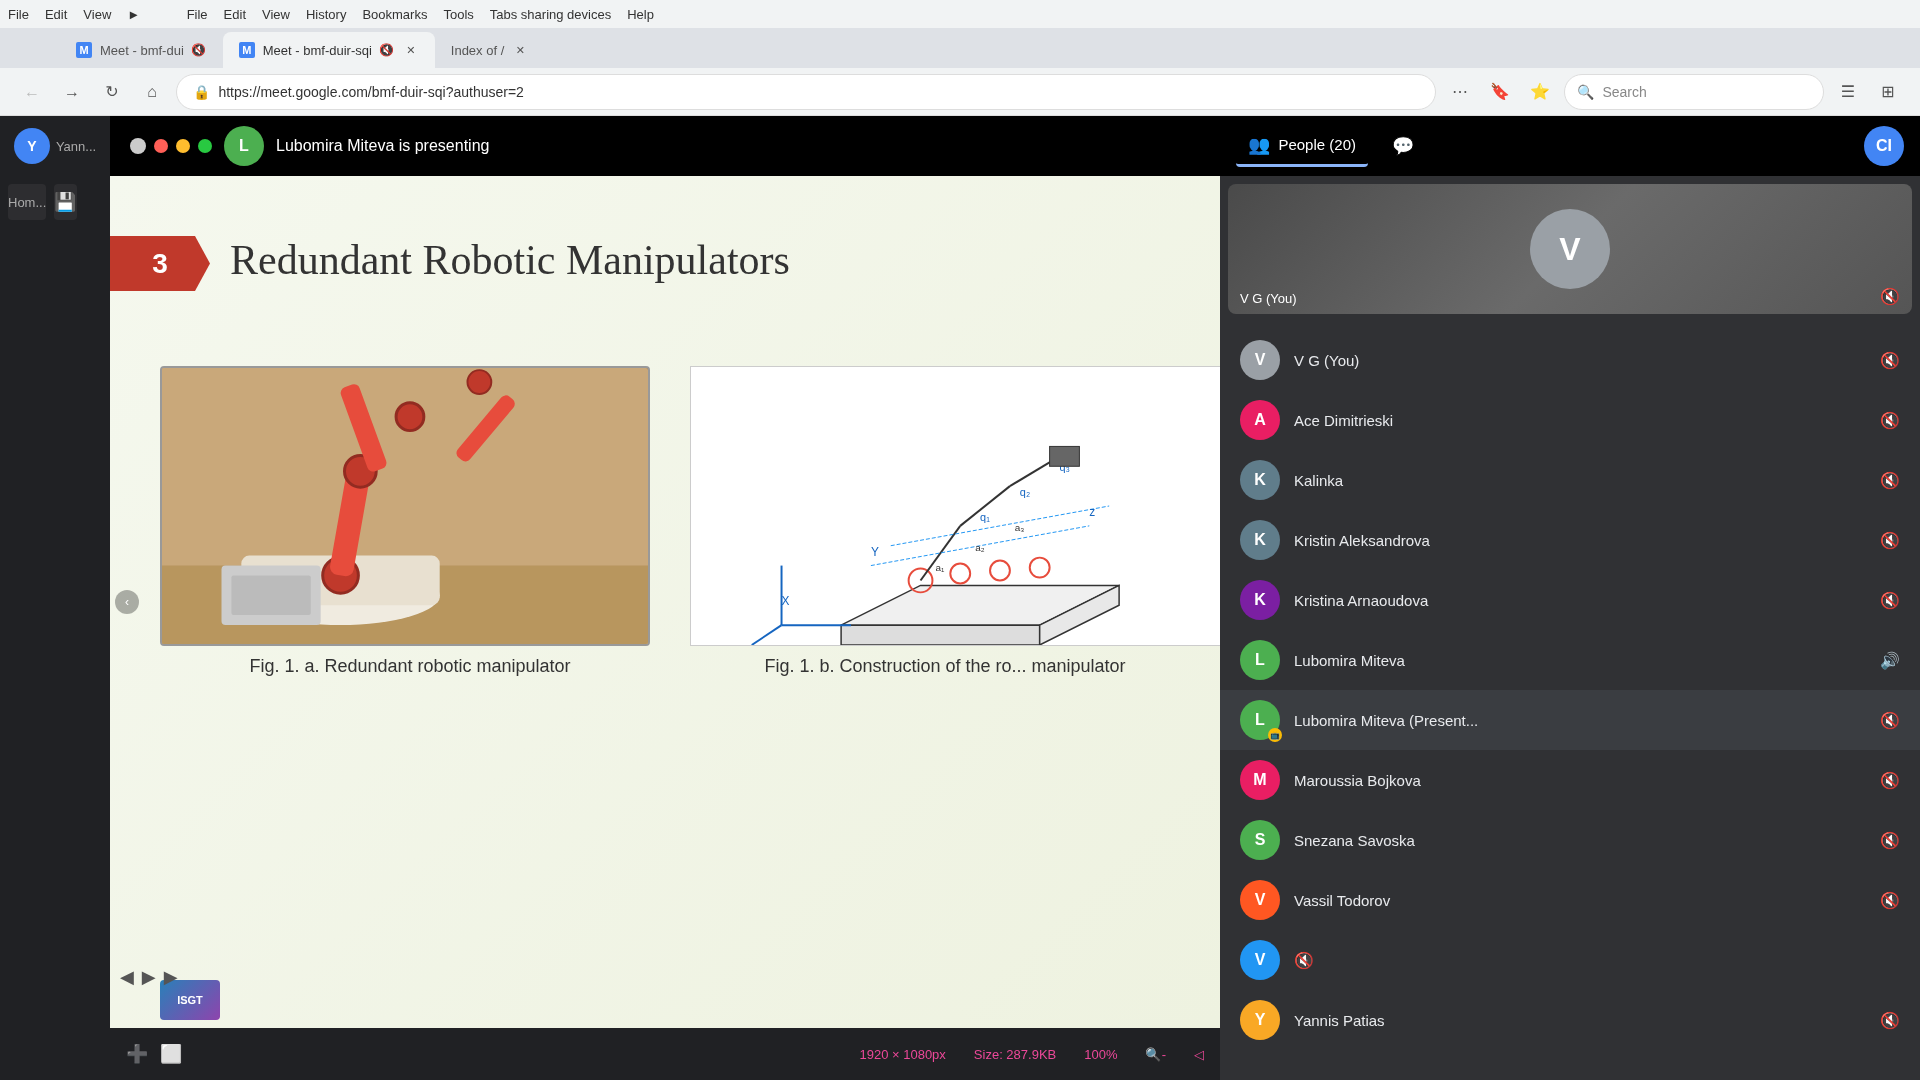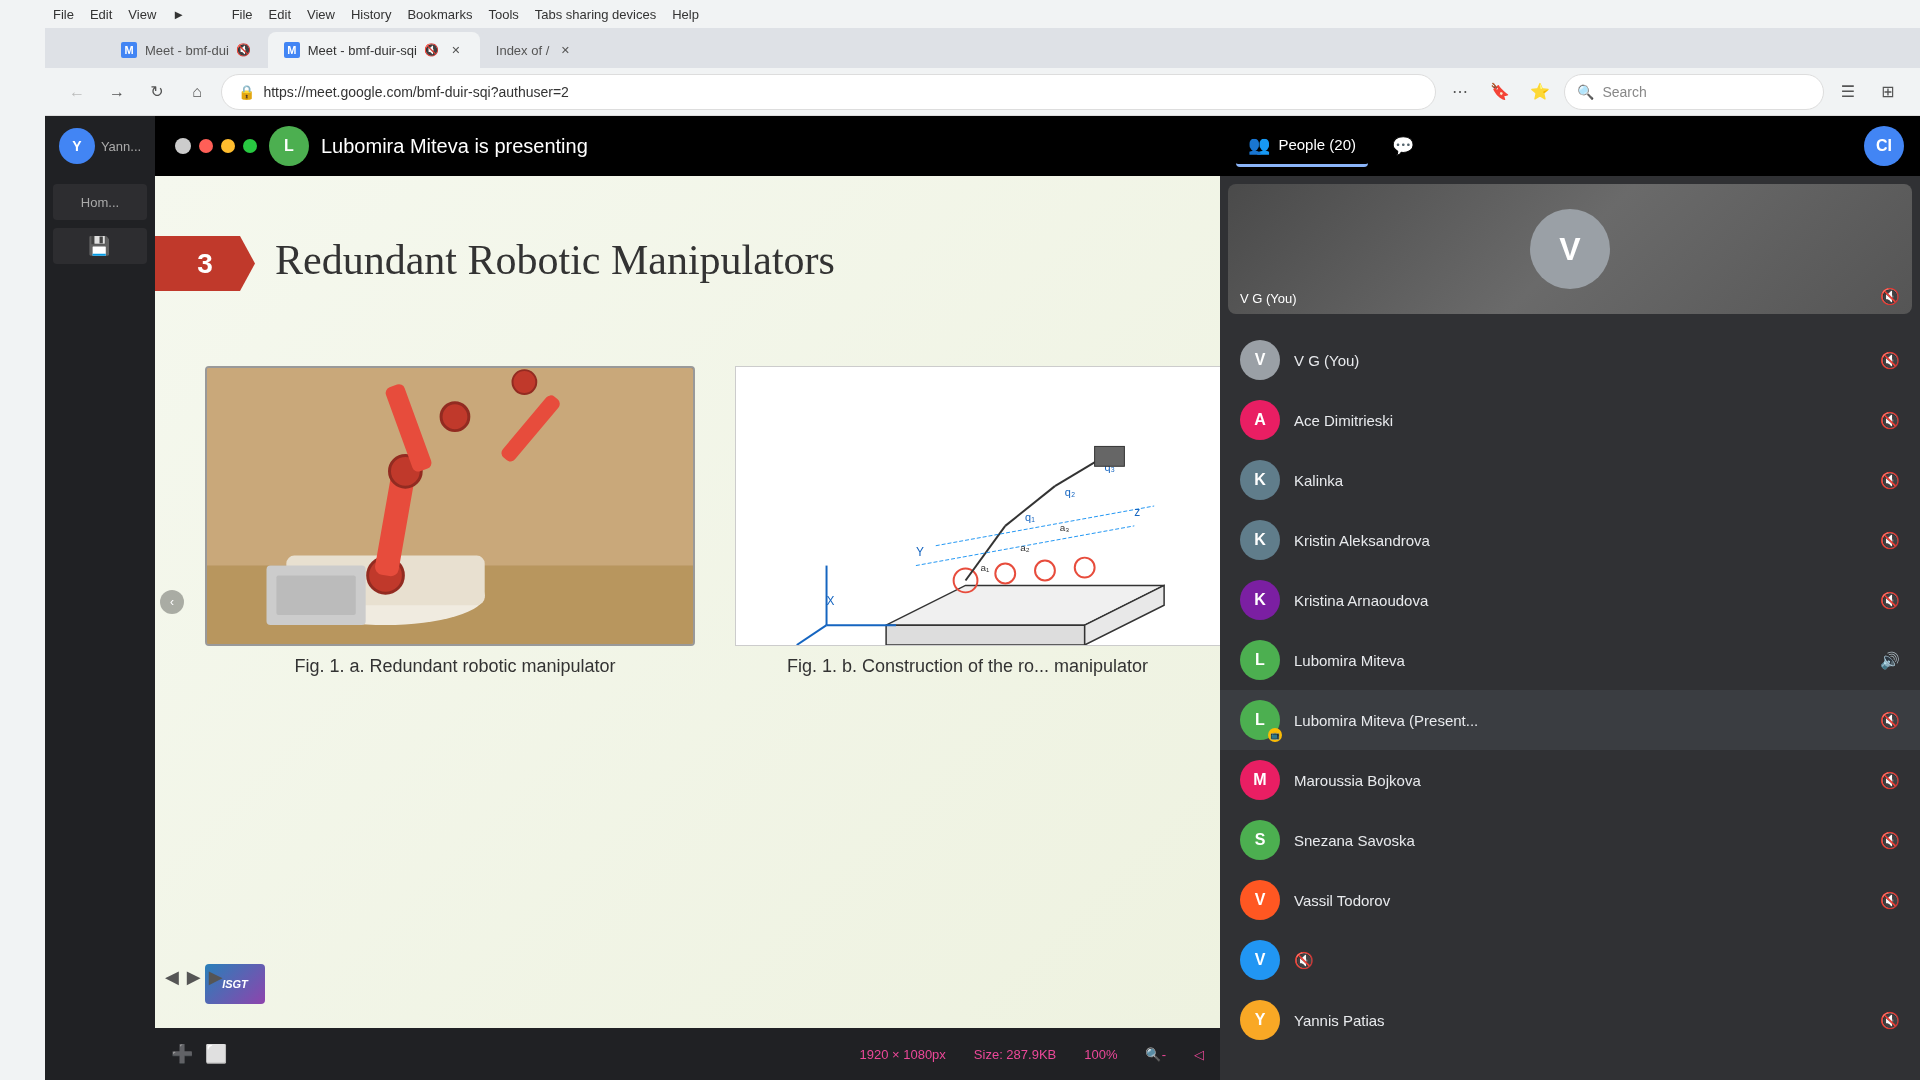--- a/index.html
+++ b/index.html
@@ -1,19 +1,19 @@
 <!DOCTYPE html>
 <html><head>
   <meta charset="utf-8">
   <style>
     * { margin: 0; padding: 0; box-sizing: border-box; }
     body { font-family: Arial, sans-serif; background: #202124; width: 1920px; height: 1080px; overflow: hidden; }
 
     
-    .browser-frame { width: 1920px; height: 1080px; display: flex; flex-direction: column; background: #f1f3f4; padding-left: 45px; }
+    .browser-frame { width: 1920px; height: 1080px; display: flex; flex-direction: column; background: #f1f3f4; }
 
     
     .menu-bar { height: 28px; background: #f1f3f4; display: flex; align-items: center; padding: 0 8px; gap: 16px; font-size: 13px; color: #333; }
     .menu-bar span { cursor: pointer; }
 
     
     .tab-bar { height: 40px; background: #dee1e6; display: flex; align-items: flex-end; padding: 0 0 0 60px; }
     .tab { height: 36px; padding: 0 16px; display: flex; align-items: center; gap: 8px; font-size: 13px; background: #dee1e6; color: #555; border-radius: 8px 8px 0 0; cursor: pointer; }
     .tab.active { background: #f1f3f4; color: #333; }
     .tab-close { width: 16px; height: 16px; border-radius: 50%; display: flex; align-items: center; justify-content: center; font-size: 11px; color: #555; }
@@ -34,21 +34,21 @@
     .left-sidebar { width: 110px; background: #202124; display: flex; flex-direction: column; }
     .left-sidebar-top { height: 60px; display: flex; align-items: center; justify-content: center; }
     .user-avatar { width: 36px; height: 36px; border-radius: 50%; background: #4285f4; display: flex; align-items: center; justify-content: center; color: white; font-weight: bold; font-size: 14px; }
 
     
     .meet-container { flex: 1; display: flex; flex-direction: column; background: #202124; }
 
     
     .presenter-bar { height: 60px; background: #000; display: flex; align-items: center; padding: 0 20px; gap: 12px; }
     .presenter-avatar { width: 40px; height: 40px; border-radius: 50%; background: #4caf50; display: flex; align-items: center; justify-content: center; color: white; font-weight: bold; font-size: 16px; }
-    .presenter-text { color: white; font-size: 20px; }
+    .presenter-text { color: white; font-size: 16px; }
     .win-btn { width: 14px; height: 14px; border-radius: 50%; cursor: pointer; }
     .win-close { background: #ff5f57; }
     .win-min { background: #ffbd2e; }
     .win-max { background: #28c941; }
 
     
     .slide-area { flex: 1; background: #f0f4e8; position: relative; overflow: hidden; }
 
     
     .slide-content { width: 100%; height: 100%; position: relative; background: linear-gradient(135deg, #f5f8ee 0%, #eef2e0 100%); }
@@ -59,21 +59,21 @@
     .slide-title { position: absolute; top: 60px; left: 120px; right: 20px; text-align: left; font-size: 42px; font-weight: normal; color: #333; font-family: 'Times New Roman', serif; }
 
     .slide-fig-left { position: absolute; top: 190px; left: 50px; width: 500px; }
     .slide-fig-left-img { width: 490px; height: 280px; background: linear-gradient(135deg, #d4a57a 0%, #c8956a 30%, #8b6347 60%, #d4a57a 100%); border-radius: 4px; border: 2px solid #999; display: flex; align-items: center; justify-content: center; overflow: hidden; position: relative; }
     .slide-fig-left-caption { text-align: center; margin-top: 10px; font-size: 18px; color: #333; }
 
     .slide-fig-right { position: absolute; top: 190px; left: 580px; right: 20px; }
     .slide-fig-right-img { width: 610px; height: 280px; background: #fff; border: 1px solid #ccc; display: flex; align-items: center; justify-content: center; position: relative; overflow: hidden; }
     .slide-fig-right-caption { text-align: center; margin-top: 10px; font-size: 18px; color: #333; }
 
-    .slide-footer { position: absolute; bottom: 24px; left: 50px; right: 0; display: flex; align-items: center; gap: 16px; font-style: italic; }
+    .slide-footer { position: absolute; bottom: 8px; left: 50px; right: 0; display: flex; align-items: center; gap: 16px; }
     .footer-logo { width: 60px; height: 40px; background: linear-gradient(135deg, #2980b9, #8e44ad); display: flex; align-items: center; justify-content: center; color: white; font-size: 11px; font-weight: bold; border-radius: 4px; }
     .footer-text { font-size: 16px; color: #555; }
 
     .slide-nav-left { position: absolute; left: 5px; top: 50%; transform: translateY(-50%); width: 24px; height: 24px; background: rgba(0,0,0,0.3); border-radius: 50%; display: flex; align-items: center; justify-content: center; color: white; cursor: pointer; font-size: 12px; }
 
     
     .bottom-toolbar { height: 52px; background: #202124; display: flex; align-items: center; padding: 0 16px; gap: 12px; }
     .bottom-icon { color: #aaa; font-size: 18px; cursor: pointer; }
     .size-info { color: #ec4899; font-size: 13px; margin-left: auto; display: flex; gap: 28px; }
 
@@ -162,21 +162,21 @@
     <button class="nav-btn">⊞</button>
   </div>
 
   <div class="main-area">
 
     <div class="left-sidebar">
       <div class="left-sidebar-top">
         <div class="user-avatar">Y</div>
         <span style="color:#aaa; font-size:13px; margin-left:6px;">Yann...</span>
       </div>
-      <div style="padding: 8px; display:flex; flex-direction:column; gap:8px;">
+      <div style="padding: 8px; display:flex; flex-direction:row; gap:8px;">
         <div style="background:#2d2d30; border-radius:4px; height:36px; display:flex; align-items:center; justify-content:center; color:#aaa; font-size:13px;">Hom...</div>
         <div style="background:#2d2d30; border-radius:4px; height:36px; display:flex; align-items:center; justify-content:center; color:#aaa; font-size:18px;">💾</div>
       </div>
     </div>
 
     <div class="meet-container">
 
       <div class="presenter-bar">
         <div style="display:flex; align-items:center; gap:8px;">
           <div style="width:16px; height:16px; background:#ccc; border-radius:50%; display:flex; align-items:center; justify-content:center; overflow:hidden;">

